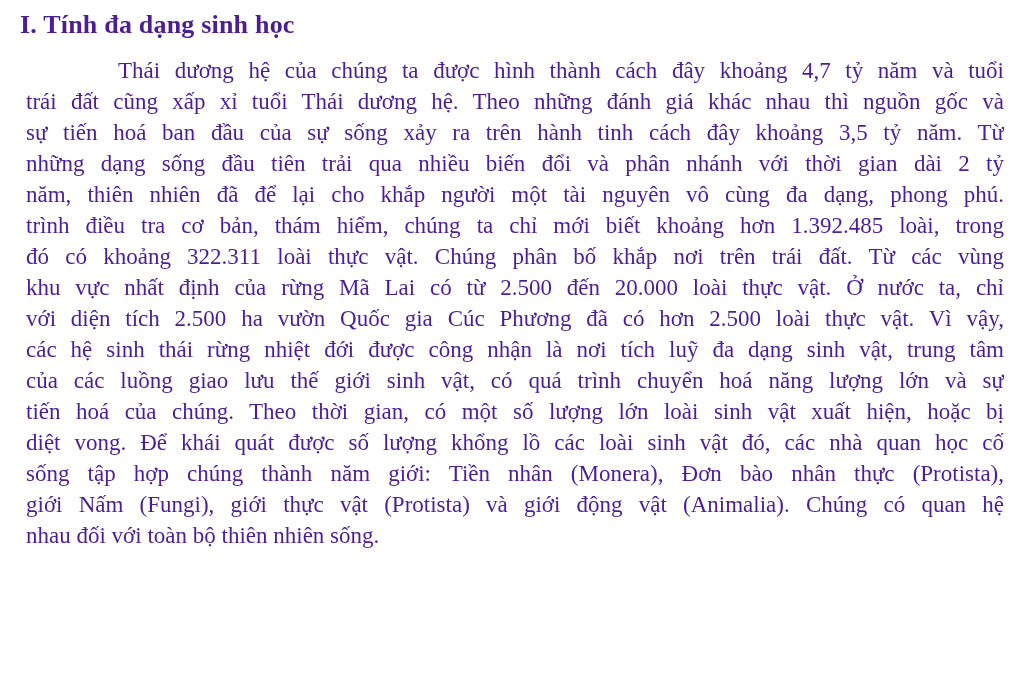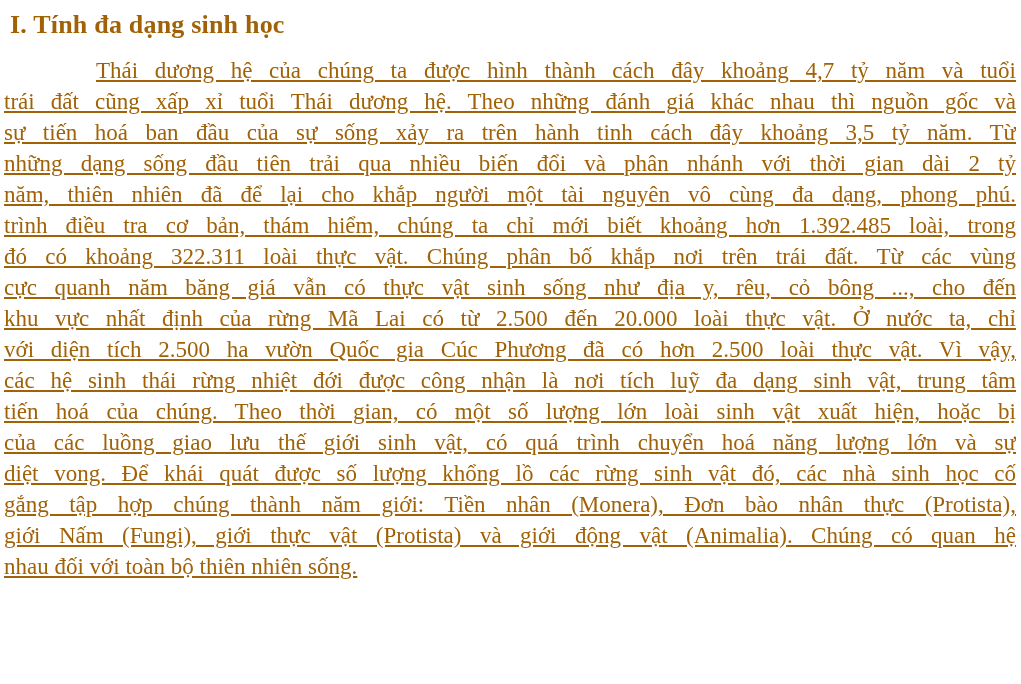--- a/index.html
+++ b/index.html
@@ -5,36 +5,35 @@
   html, body {
     margin: 0;
     padding: 0;
     background: #ffffff;
   }
   .page {
     position: relative;
     width: 1021px;
     height: 684px;
     background: #ffffff;
-    color: #a16207;
+    color: #4c1d95;
     font-family: "Liberation Serif", "DejaVu Serif", serif;
     overflow: hidden;
     box-sizing: border-box;
-    padding: 9px 5px 0 4px;
+    padding: 9px 5px 0 14px;
   }
   .heading {
     font-size: 26px;
     font-weight: bold;
     line-height: 32px;
     margin: 0 0 14px 6px;
     letter-spacing: 0.2px;
   }
   .para {
-    margin: 0;
-    text-decoration: underline;
+    margin: 12px;
   }
   .line {
     font-size: 23px;
     line-height: 31px;
     height: 31px;
     text-align: justify;
     text-align-last: justify;
     white-space: nowrap;
     overflow: hidden;
   }
@@ -52,24 +51,23 @@
 <div class="page">
   <h1 class="heading">I. Tính đa dạng sinh học</h1>
   <div class="para">
     <div class="line first">Thái dương hệ của chúng ta được hình thành cách đây khoảng 4,7 tỷ năm và tuổi</div>
     <div class="line">trái đất cũng xấp xỉ tuổi Thái dương hệ. Theo những đánh giá khác nhau thì nguồn gốc và</div>
     <div class="line">sự tiến hoá ban đầu của sự sống xảy ra trên hành tinh cách đây khoảng 3,5 tỷ năm. Từ</div>
     <div class="line">những dạng sống đầu tiên trải qua nhiều biến đổi và phân nhánh với thời gian dài 2 tỷ</div>
     <div class="line">năm, thiên nhiên đã để lại cho khắp người một tài nguyên vô cùng đa dạng, phong phú.</div>
     <div class="line">trình điều tra cơ bản, thám hiểm, chúng ta chỉ mới biết khoảng hơn 1.392.485 loài, trong</div>
     <div class="line">đó có khoảng 322.311 loài thực vật. Chúng phân bố khắp nơi trên trái đất. Từ các vùng</div>
-    <div class="line">cực quanh năm băng giá vẫn có thực vật sinh sống như địa y, rêu, cỏ bông ..., cho đến</div>
     <div class="line">khu vực nhất định của rừng Mã Lai có từ 2.500 đến 20.000 loài thực vật. Ở nước ta, chỉ</div>
     <div class="line">với diện tích 2.500 ha vườn Quốc gia Cúc Phương đã có hơn 2.500 loài thực vật. Vì vậy,</div>
     <div class="line">các hệ sinh thái rừng nhiệt đới được công nhận là nơi tích luỹ đa dạng sinh vật, trung tâm</div>
+    <div class="line">của các luồng giao lưu thế giới sinh vật, có quá trình chuyển hoá năng lượng lớn và sự</div>
     <div class="line">tiến hoá của chúng. Theo thời gian, có một số lượng lớn loài sinh vật xuất hiện, hoặc bị</div>
-    <div class="line">của các luồng giao lưu thế giới sinh vật, có quá trình chuyển hoá năng lượng lớn và sự</div>
-    <div class="line">diệt vong. Để khái quát được số lượng khổng lồ các rừng sinh vật đó, các nhà sinh học cố</div>
-    <div class="line">gắng tập hợp chúng thành năm giới: Tiền nhân (Monera), Đơn bào nhân thực (Protista),</div>
+    <div class="line">diệt vong. Để khái quát được số lượng khổng lồ các loài sinh vật đó, các nhà quan học cố</div>
+    <div class="line">sống tập hợp chúng thành năm giới: Tiền nhân (Monera), Đơn bào nhân thực (Protista),</div>
     <div class="line">giới Nấm (Fungi), giới thực vật (Protista) và giới động vật (Animalia). Chúng có quan hệ</div>
     <div class="line last">nhau đối với toàn bộ thiên nhiên sống.</div>
   </div>
 </div>
 
 </body></html>

